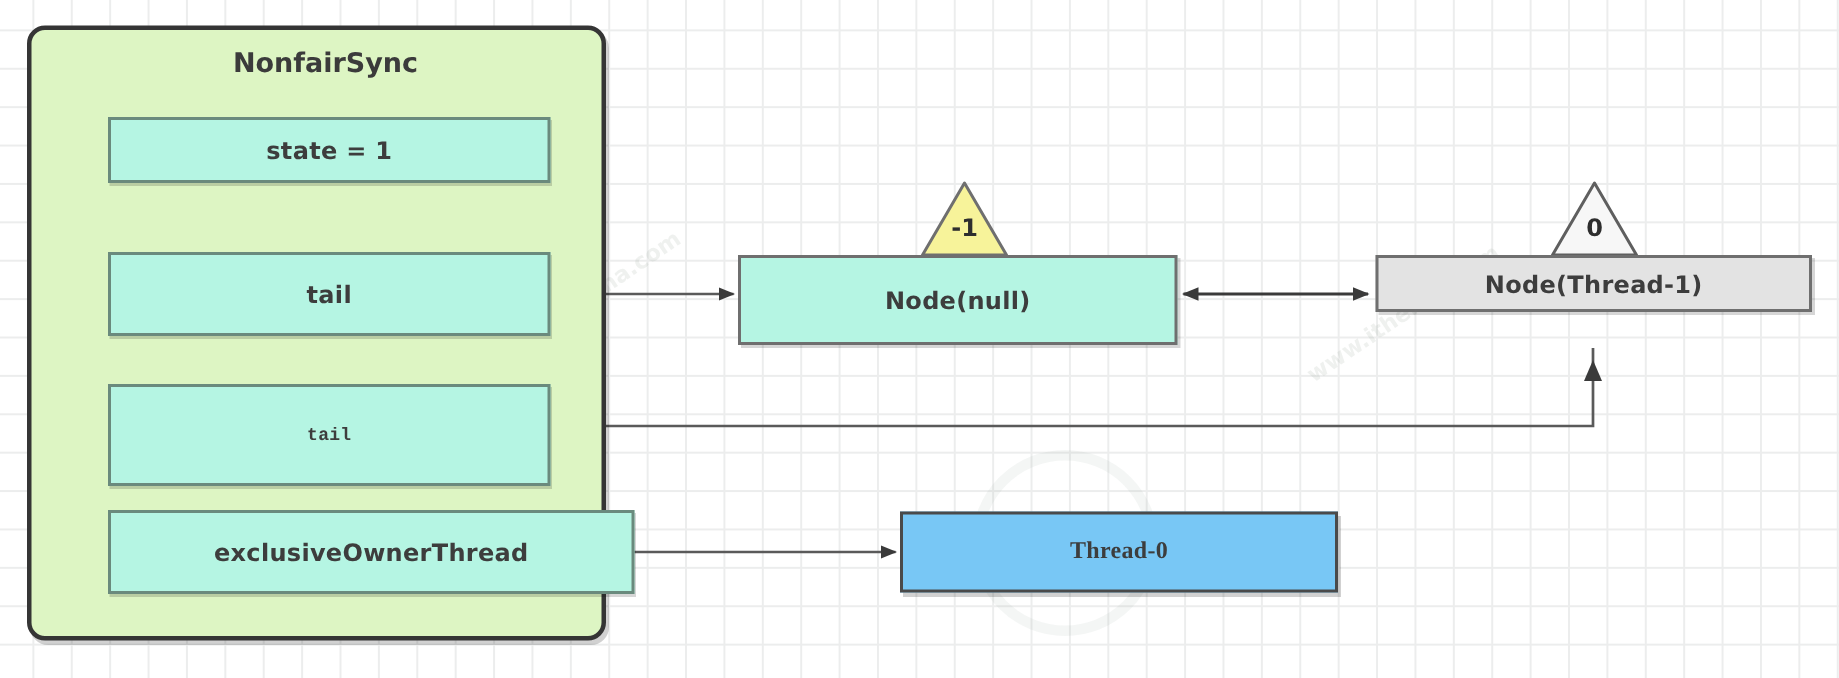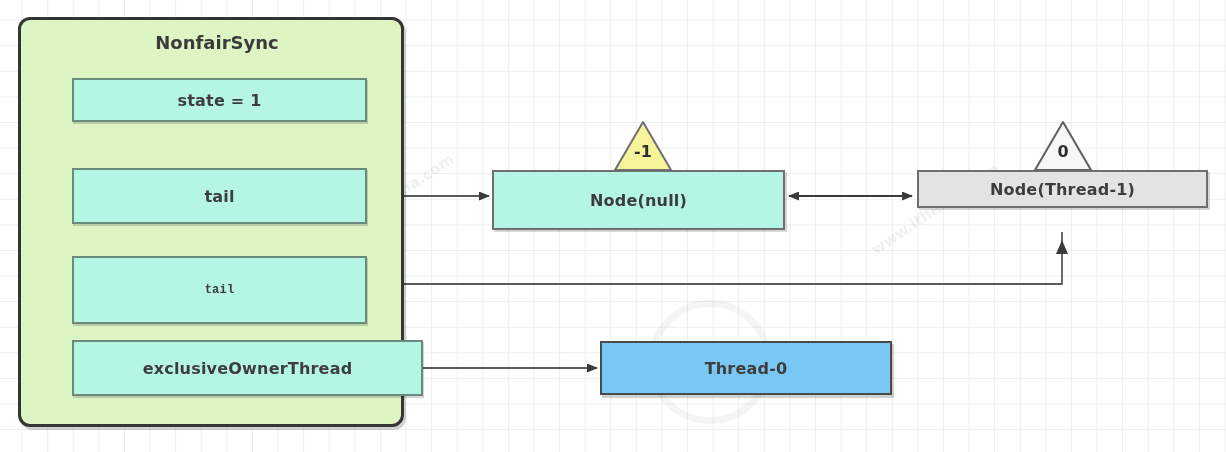--- a/index.html
+++ b/index.html
@@ -74,20 +74,21 @@
   }
   .node-box-gray {
     background: #e3e3e3;
     border: 2px solid #6f6f6f;
     box-shadow: 2px 2px 0 rgba(0,0,0,0.16);
   }
   .thread-box-blue {
     background: #78c7f5;
     border: 2px solid #4a4a4a;
     box-shadow: 2px 3px 0 rgba(0,0,0,0.18);
+    font-family: Liberation Serif, serif;
   }
 
   
   .tri-wrap {
     position: absolute;
   }
   .tri-wrap svg { display: block; }
   .tri-label {
     position: absolute;
     width: 100%;

